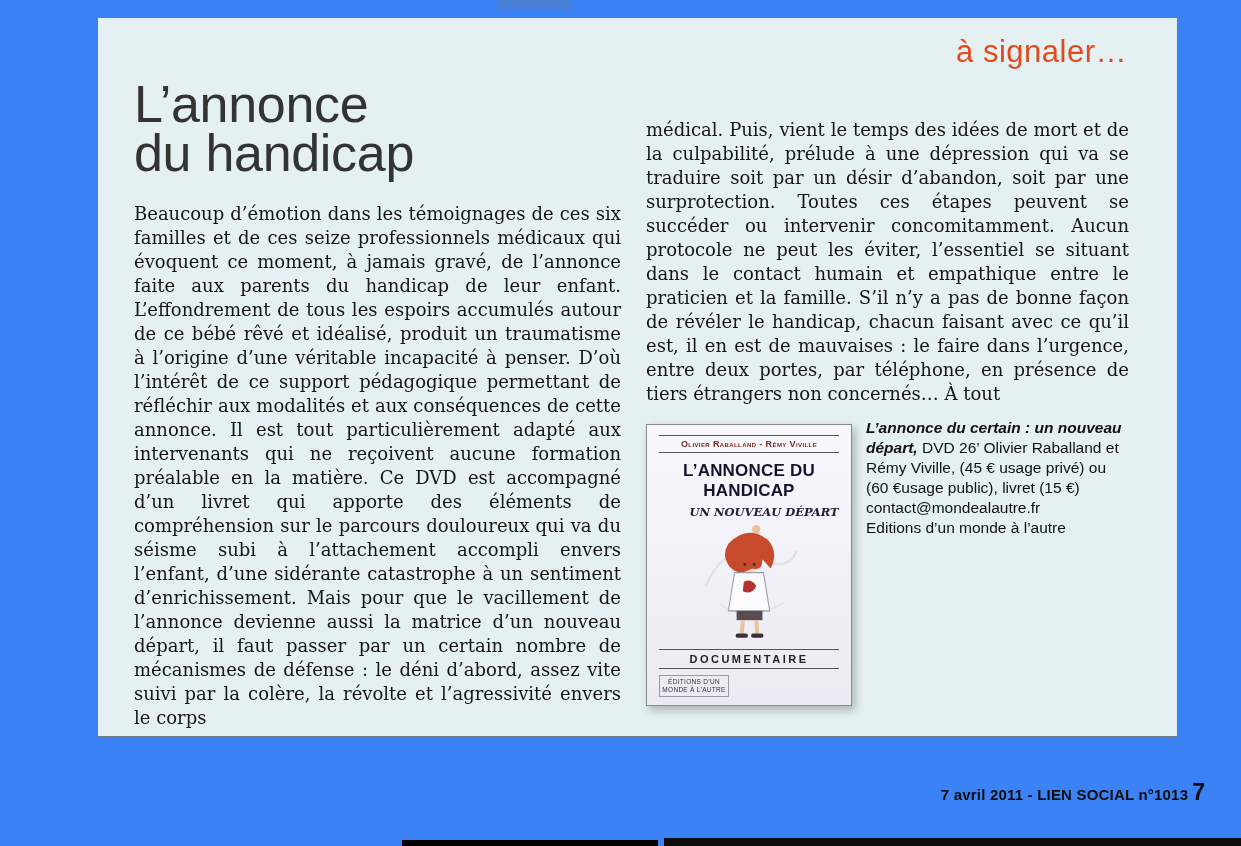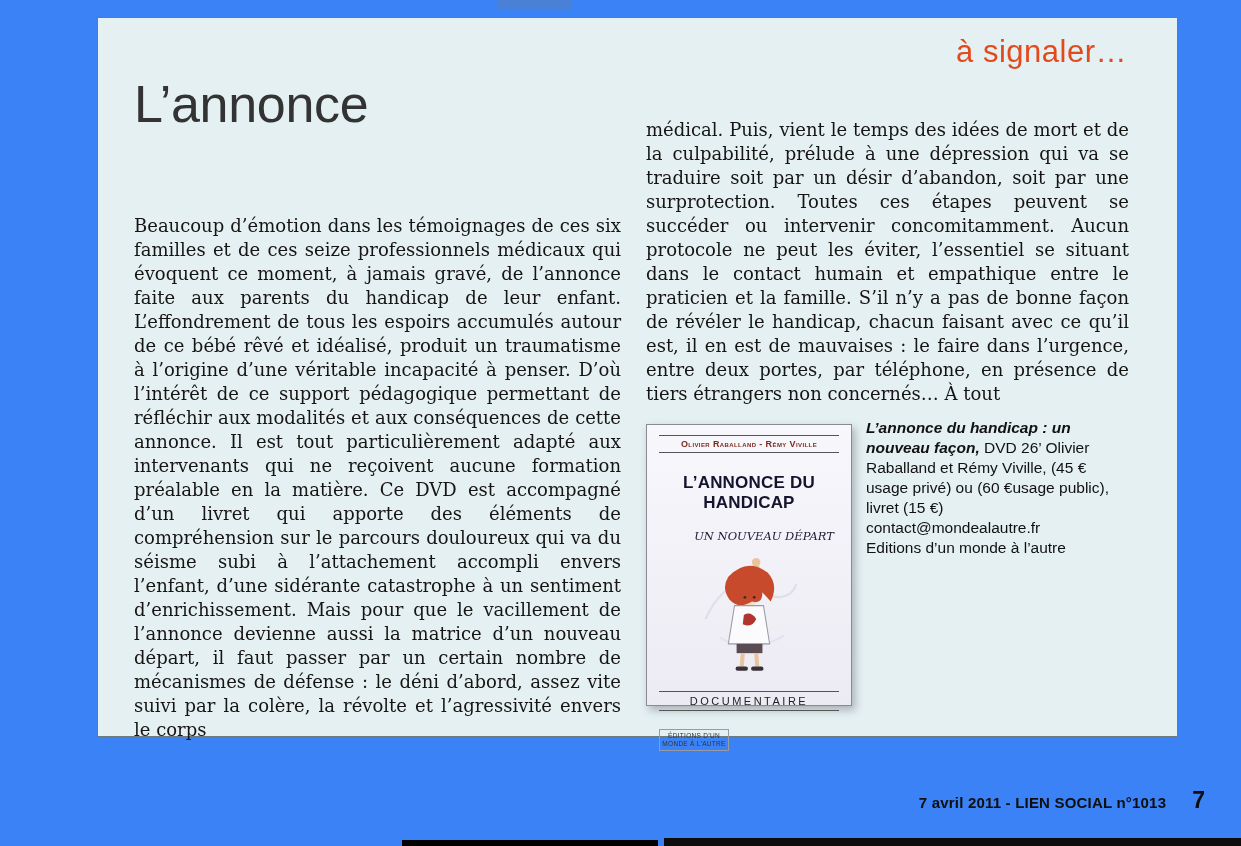--- a/index.html
+++ b/index.html
@@ -33,21 +33,21 @@
     position: absolute;
     left: 36px; top: 62px;
     font-size: 52px;
     line-height: 49px;
     font-weight: 500;
     color: #333333;
     letter-spacing: -0.3px;
   }
   .col-left {
     position: absolute;
-    left: 36px; top: 196px;
+    left: 36px; top: 184px;
     width: 487px;
   }
   .col-right {
     position: absolute;
     left: 548px; top: 100px;
     width: 483px;
   }
   .body-text {
     margin: 0;
     font-family: "DejaVu Serif", serif;
@@ -63,21 +63,20 @@
     margin: 6px 14px 6px 0;
     background: linear-gradient(#f8f7fc, #ecebf3);
     border: 1px solid #8a8a92;
     box-shadow: 3px 4px 8px rgba(60,60,70,0.35);
     box-sizing: border-box;
     padding: 10px 12px 8px 12px;
     display: flex;
     flex-direction: column;
     align-items: center;
     text-align: center;
-    gap: 12px;
   }
   .dvd-authors {
     width: 100%;
     border-top: 1px solid #555;
     border-bottom: 1px solid #555;
     padding: 3px 0;
     font-size: 9px;
     font-weight: bold;
     font-variant: small-caps;
     letter-spacing: 0.4px;
@@ -87,39 +86,39 @@
     margin-top: 8px;
     font-size: 17px;
     font-weight: bold;
     letter-spacing: 0.2px;
     color: #14142e;
   }
   .dvd-subtitle {
     margin-top: 4px;
     font-family: "DejaVu Serif", serif;
     font-style: italic;
-    font-weight: normal;
+    font-weight: bold;
     font-size: 11.5px;
     color: #20203a;
     margin-left: 30px;
   }
   .dvd-art {
     flex: 1;
     width: 100%;
     display: flex;
     align-items: center;
     justify-content: center;
   }
   .dvd-genre {
     width: 100%;
     border-top: 1px solid #555;
     border-bottom: 1px solid #555;
     padding: 3px 0;
     font-size: 11px;
-    font-weight: normal;
+    font-weight: bold;
     letter-spacing: 2.5px;
     color: #222;
   }
   .dvd-pub {
     align-self: flex-start;
     margin-top: 6px;
     width: 64px;
     border: 1px solid #9a9aa4;
     padding: 2px;
     font-size: 6.5px;
@@ -136,23 +135,22 @@
     color: #111;
   }
   .caption p { margin: 0; }
   .cap-lead { font-weight: bold; font-style: italic; }
   
   .footer {
     position: absolute;
     right: 78px; top: 779px;
     display: flex;
     align-items: baseline;
-    gap: 26px;
+    gap: 4px;
     color: #0e0e0e;
-    margin-top: 8px;
   }
   .footer-text { font-size: 15px; font-weight: bold; letter-spacing: 0.2px; }
   .footer-page { font-size: 23px; font-weight: bold; }
   
   .artifact-top {
     position: absolute;
     left: 498px; top: 0;
     width: 74px; height: 9px;
     background: rgba(125,125,125,0.25);
   }
@@ -175,20 +173,21 @@
 <div class="page">
 
   <div class="artifact-top"></div>
 
   <div class="panel">
 
     <div class="signaler">à signaler…</div>
 
     <div class="article-title">
       <div>L’annonce</div>
+      <div>du handicap</div>
     </div>
 
     <div class="col-left">
       <p class="body-text">Beaucoup d’émotion dans les témoignages de ces six familles et de ces seize professionnels médicaux qui évoquent ce moment, à jamais gravé, de l’annonce faite aux parents du handicap de leur enfant. L’effondrement de tous les espoirs accumulés autour de ce bébé rêvé et idéalisé, produit un traumatisme à l’origine d’une véritable incapacité à penser. D’où l’intérêt de ce support pédagogique permettant de réfléchir aux modalités et aux conséquences de cette annonce. Il est tout particulièrement adapté aux intervenants qui ne reçoivent aucune formation préalable en la matière. Ce DVD est accompagné d’un livret qui apporte des éléments de compréhension sur le parcours douloureux qui va du séisme subi à l’attachement accompli envers l’enfant, d’une sidérante catastrophe à un sentiment d’enrichissement. Mais pour que le vacillement de l’annonce devienne aussi la matrice d’un nouveau départ, il faut passer par un certain nombre de mécanismes de défense : le déni d’abord, assez vite suivi par la colère, la révolte et l’agressivité envers le corps</p>
     </div>
 
     <div class="col-right">
       <p class="body-text">médical. Puis, vient le temps des idées de mort et de la culpabilité, prélude à une dépression qui va se traduire soit par un désir d’abandon, soit par une surprotection. Toutes ces étapes peuvent se succéder ou intervenir concomitamment. Aucun protocole ne peut les éviter, l’essentiel se situant dans le contact humain et empathique entre le praticien et la famille. S’il n’y a pas de bonne façon de révéler le handicap, chacun faisant avec ce qu’il est, il en est de mauvaises : le faire dans l’urgence, entre deux portes, par téléphone, en présence de tiers étrangers non concernés… À tout</p>
 
       <div class="wrap-zone">
@@ -214,21 +213,21 @@
               <path d="M44 95 L43 108 M57 95 L58 108" stroke="#e8c49f" stroke-width="4"></path>
               <path d="M39 110 L47 110 M54 110 L62 110" stroke="#3a3038" stroke-width="4" stroke-linecap="round"></path>
             </svg>
           </div>
           <div class="dvd-genre">DOCUMENTAIRE</div>
           <div class="dvd-pub">Éditions d’un monde à l’autre</div>
         </div>
 
 
         <div class="caption">
-          <p><span class="cap-lead">L’annonce du handicap : un nouveau façon,</span><span> DVD 26’ Olivier Raballand et Rémy Viville, (45 € usage privé) ou (60 €usage public), livret (15 €)</span></p>
+          <p><span class="cap-lead">L’annonce du certain : un nouveau départ,</span><span> DVD 26’ Olivier Raballand et Rémy Viville, (45 € usage privé) ou (60 €usage public), livret (15 €)</span></p>
           <p>contact@mondealautre.fr</p>
           <p>Editions d’un monde à l’autre</p>
         </div>
 
       </div>
     </div>
 
   </div>
 
   <div class="footer">

